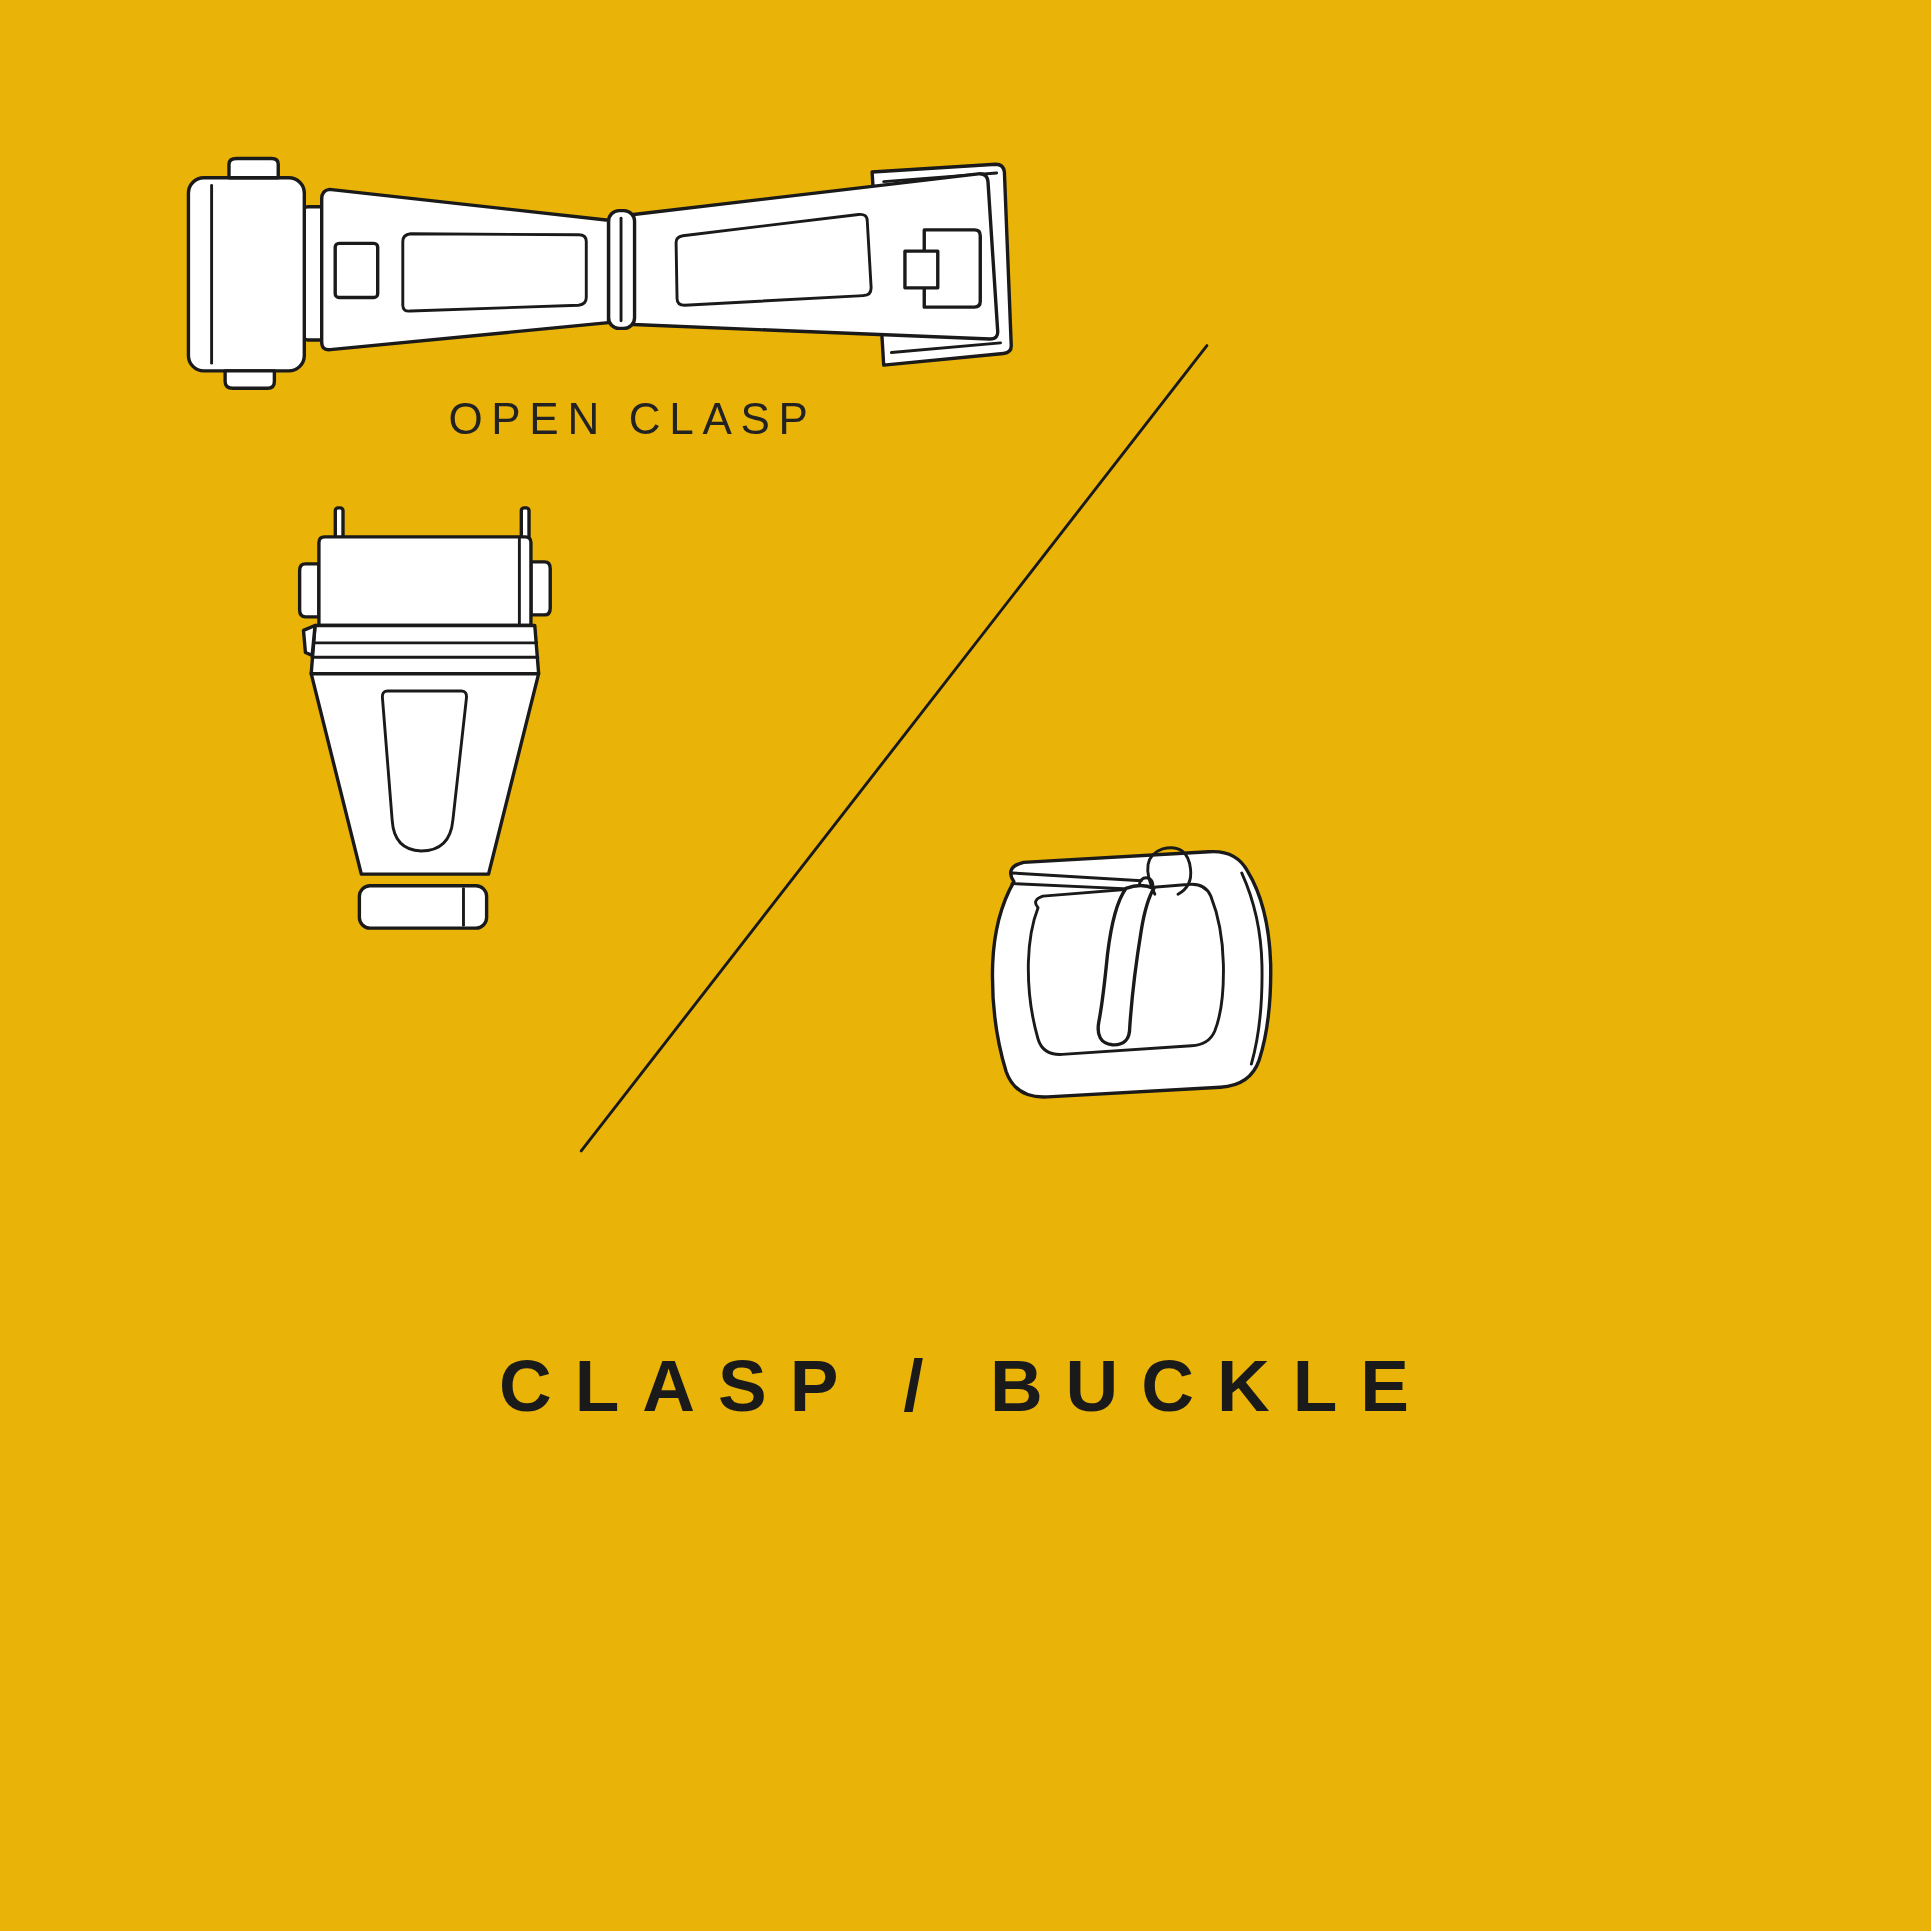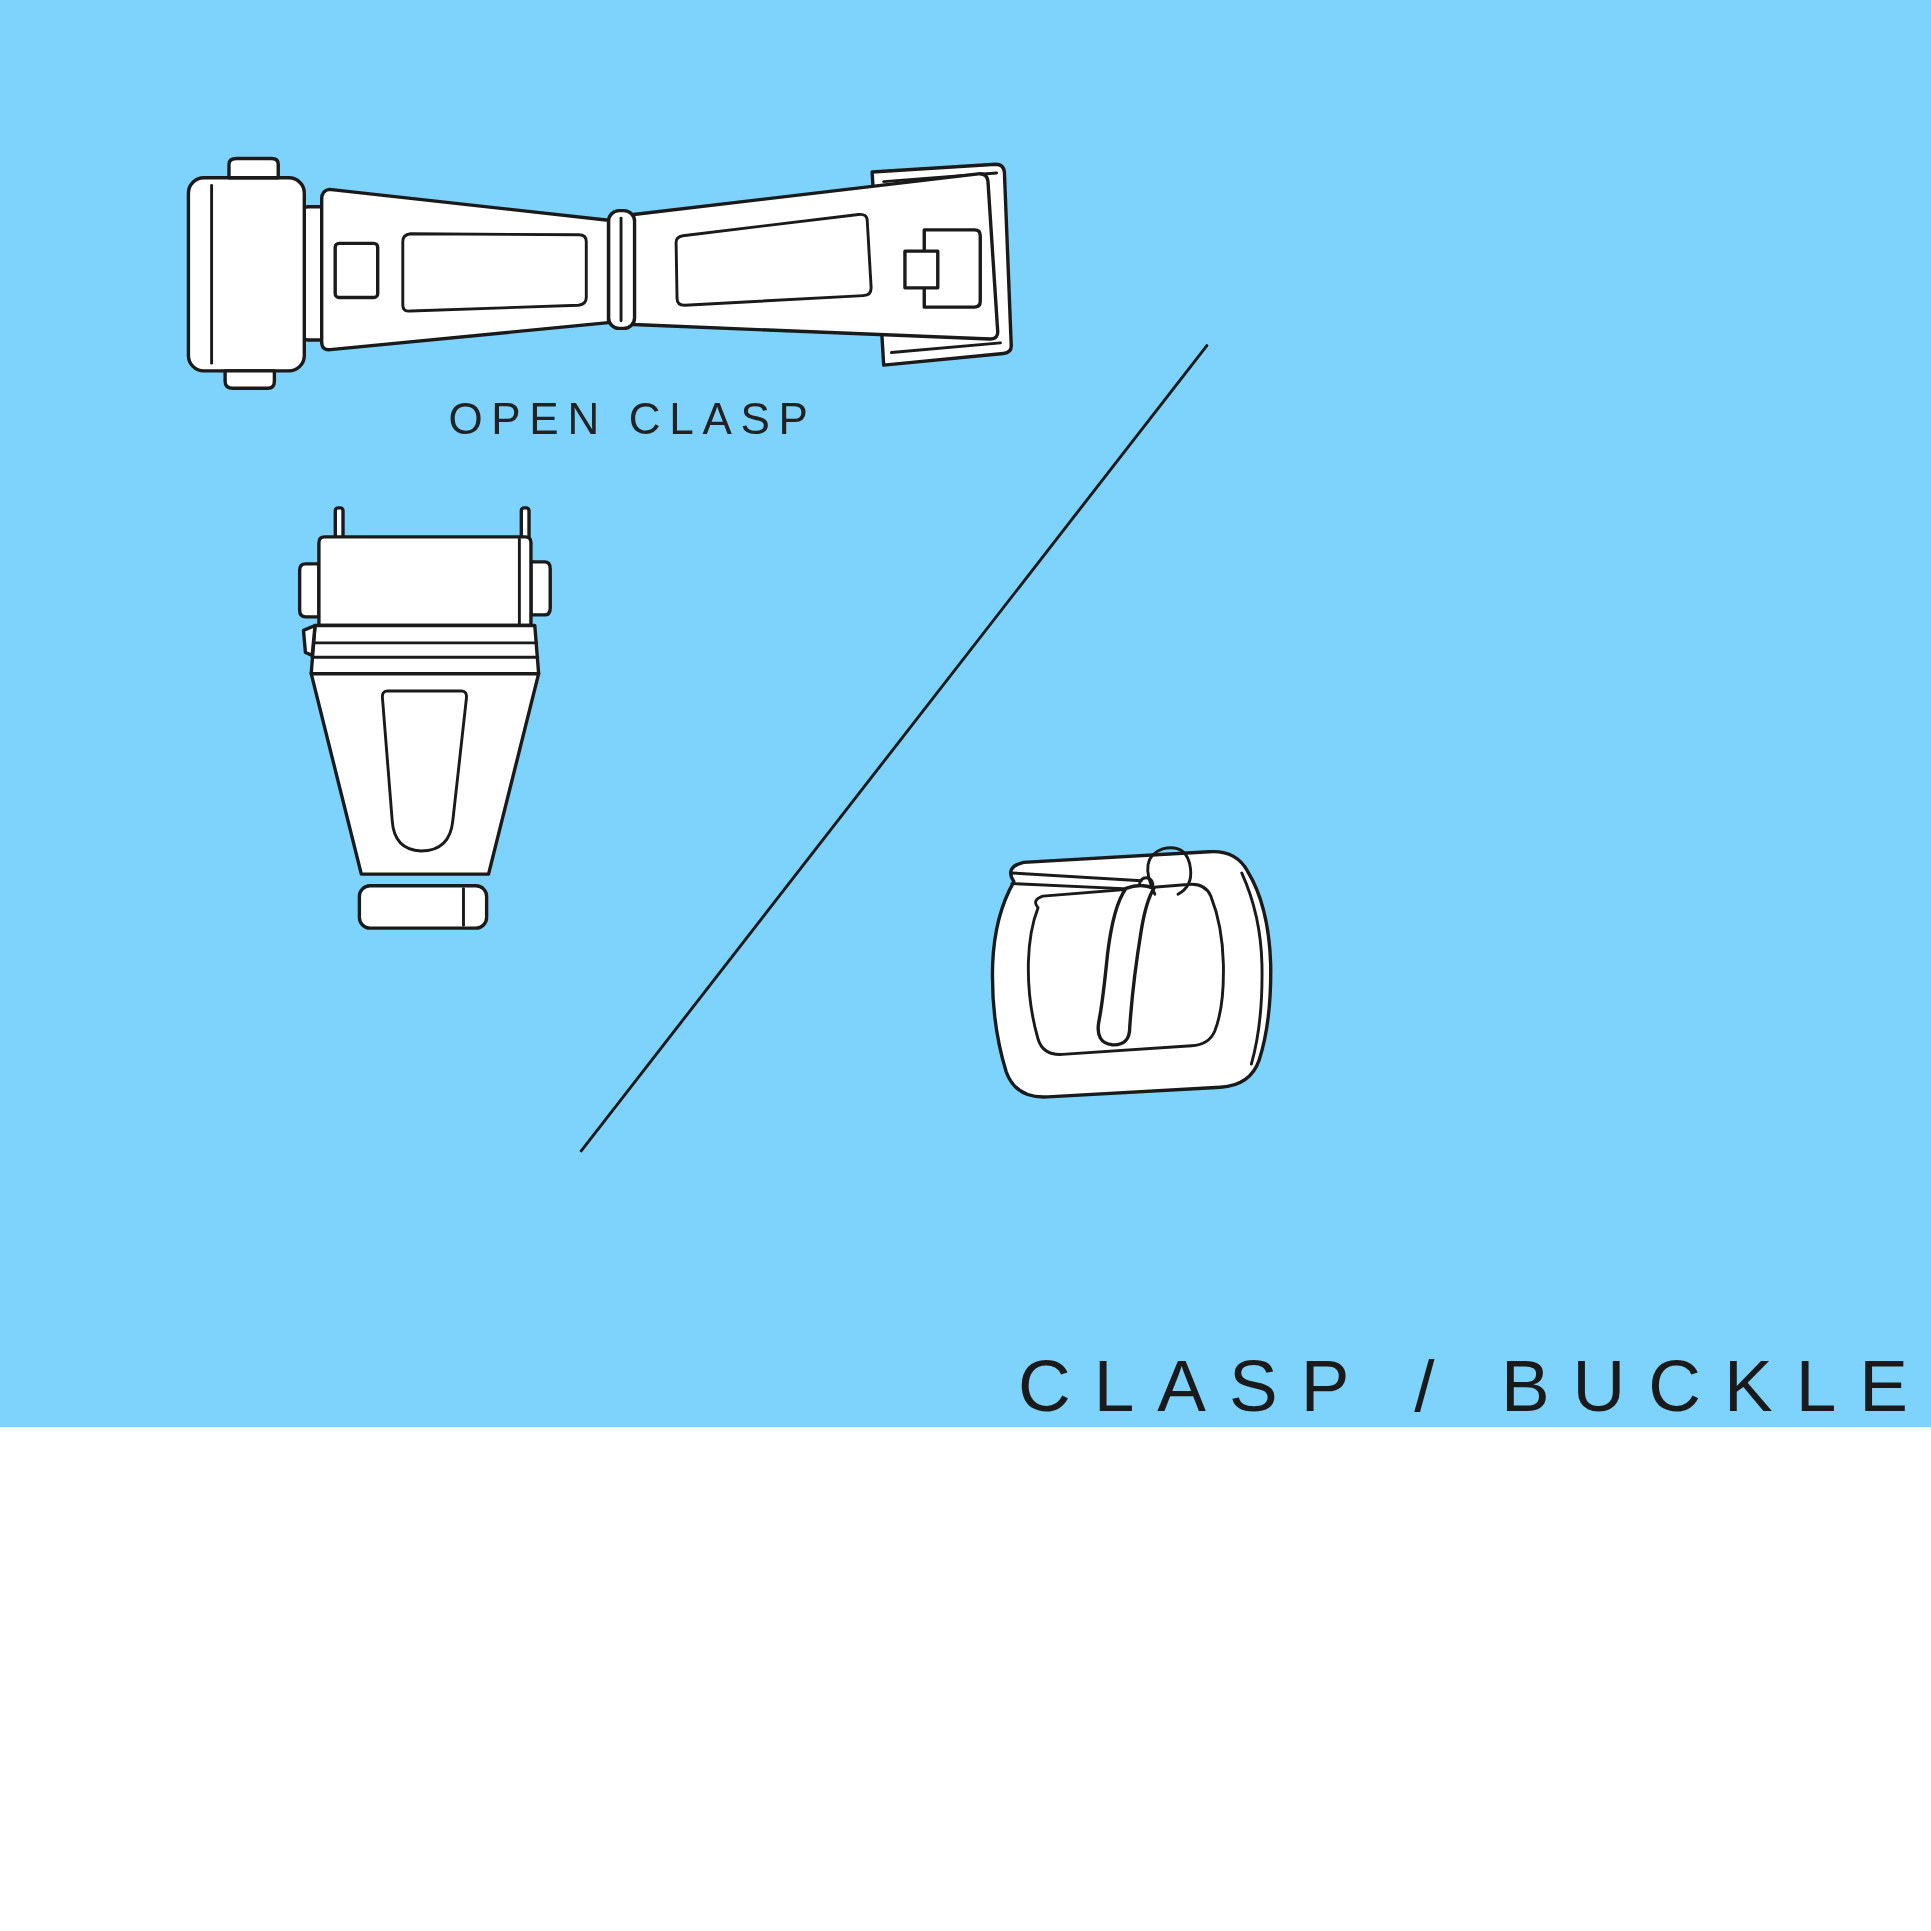--- a/index.html
+++ b/index.html
@@ -3,22 +3,22 @@
 <meta charset="utf-8">
 <style>
   html, body {
     margin: 0;
     padding: 0;
     background: #ffffff;
   }
   .canvas {
     position: relative;
     width: 1931px;
-    height: 1427px;
-    background: #7dd3fc;
+    height: 1931px;
+    background: #eab308;
     font-family: "Liberation Sans", sans-serif;
     overflow: hidden;
   }
   .abs { position: absolute; }
   .ln {
     fill: #ffffff;
     stroke: #1a1a1a;
     stroke-width: 3.5;
     stroke-linejoin: round;
     stroke-linecap: round;
@@ -35,22 +35,22 @@
     font-size: 44px;
     letter-spacing: 8.7px;
     text-align: center;
     font-weight: 400;
     white-space: nowrap;
   }
   .title {
     color: #1a1a1a;
     font-size: 73px;
     letter-spacing: 23px;
-    text-align: right;
-    font-weight: 400;
+    text-align: center;
+    font-weight: 700;
     width: 100%;
     white-space: nowrap;
   }
 </style>
 </head>
 <body>
 
 <div class="canvas">
 
   <svg class="abs" style="left:169px; top:143px;" width="850" height="253" viewBox="0 0 880 262">

